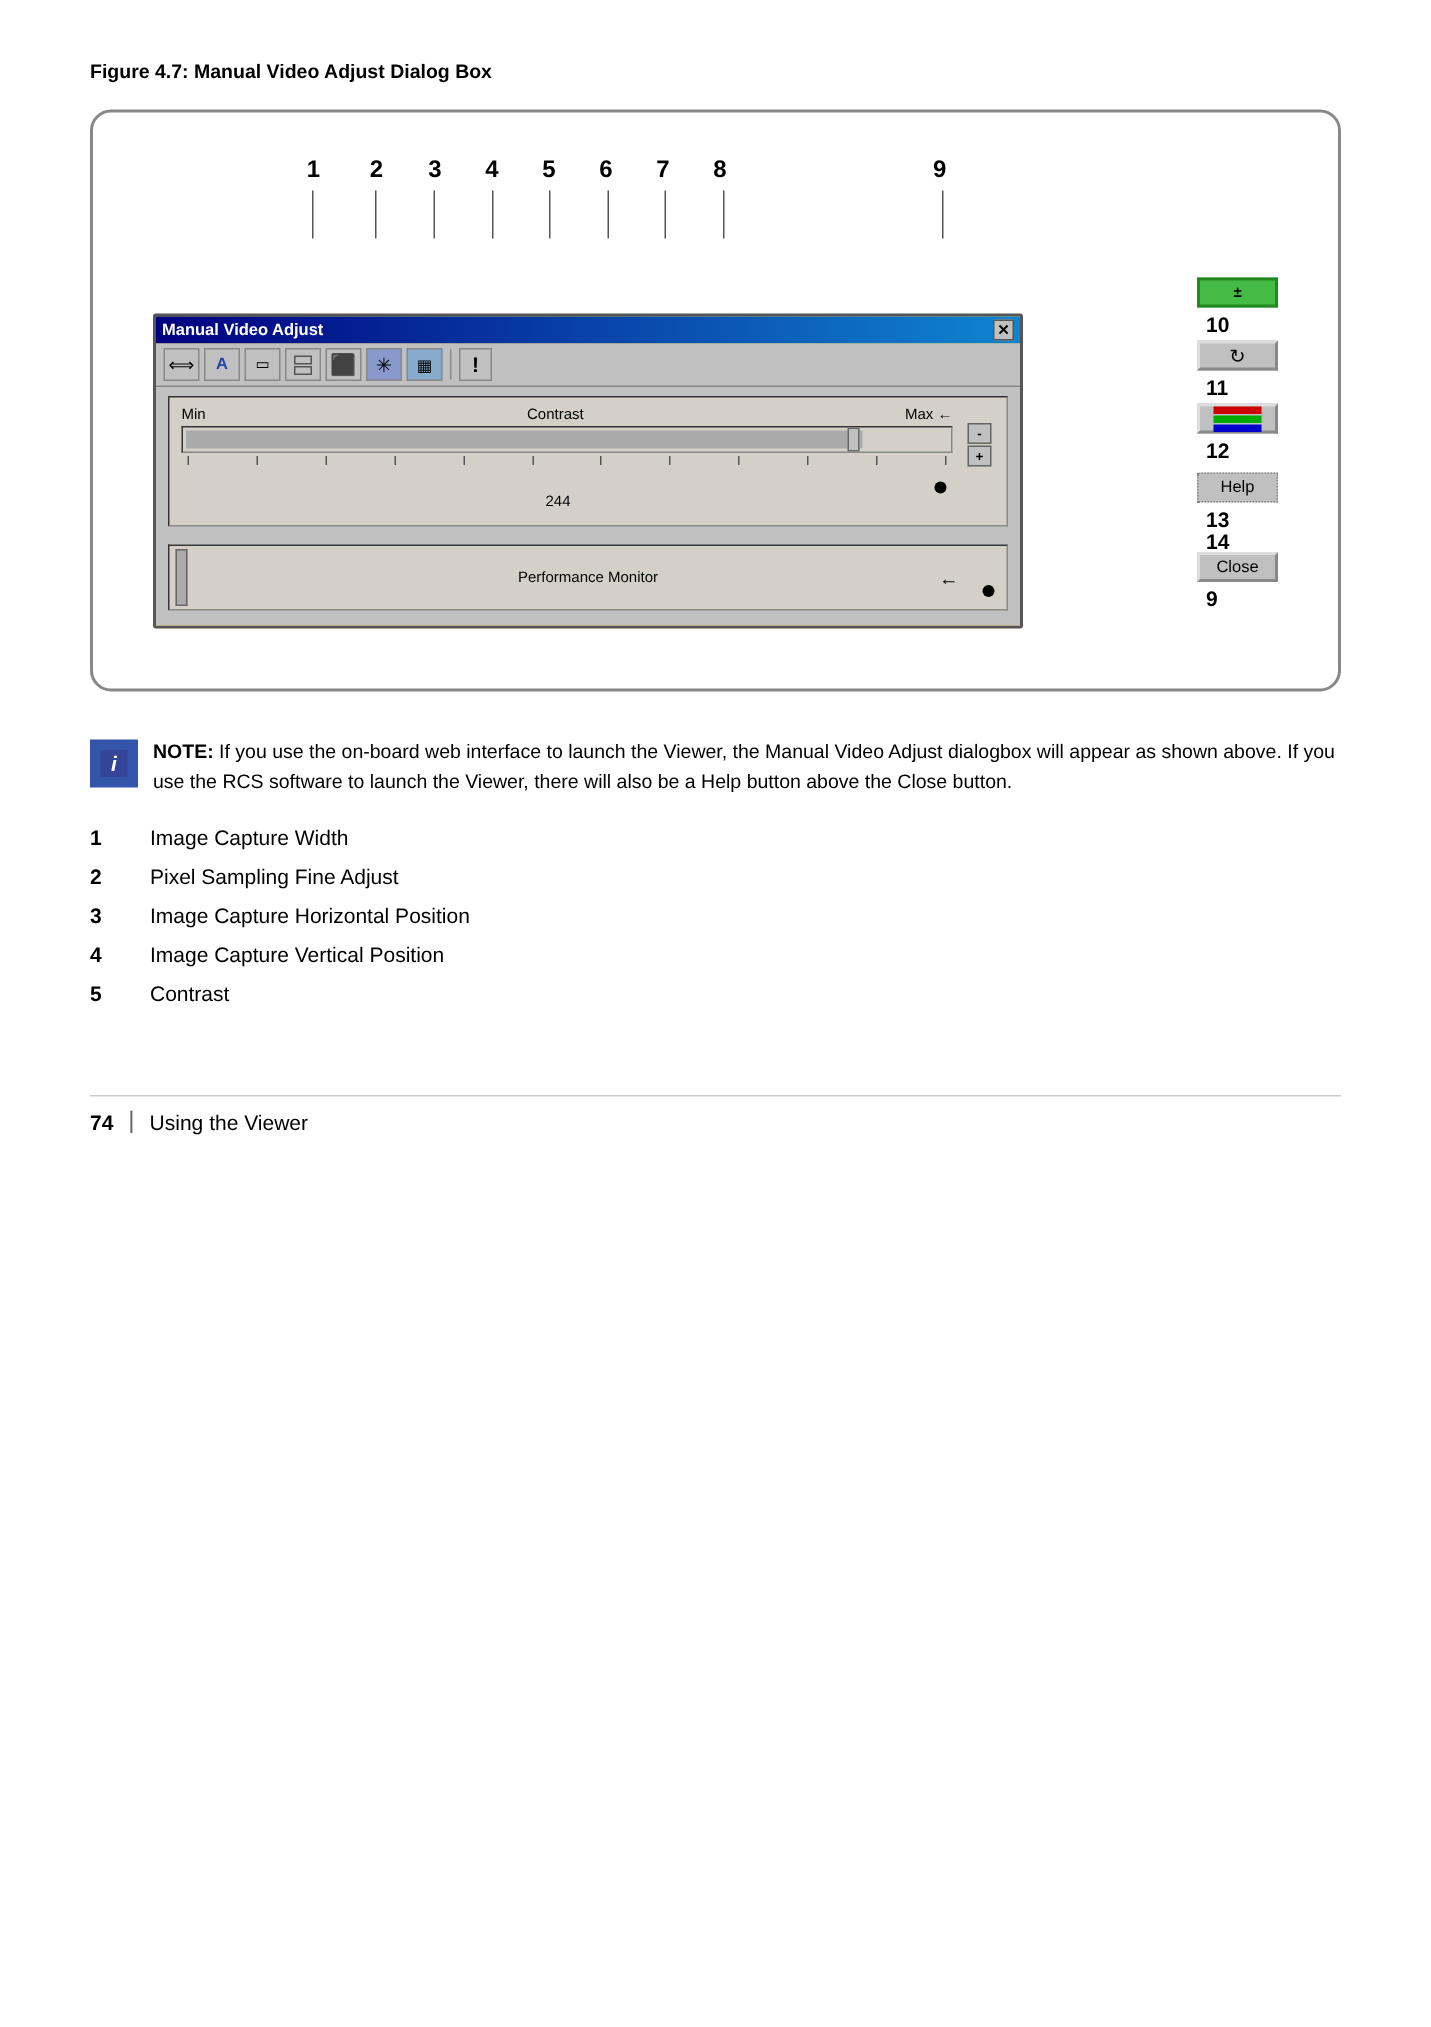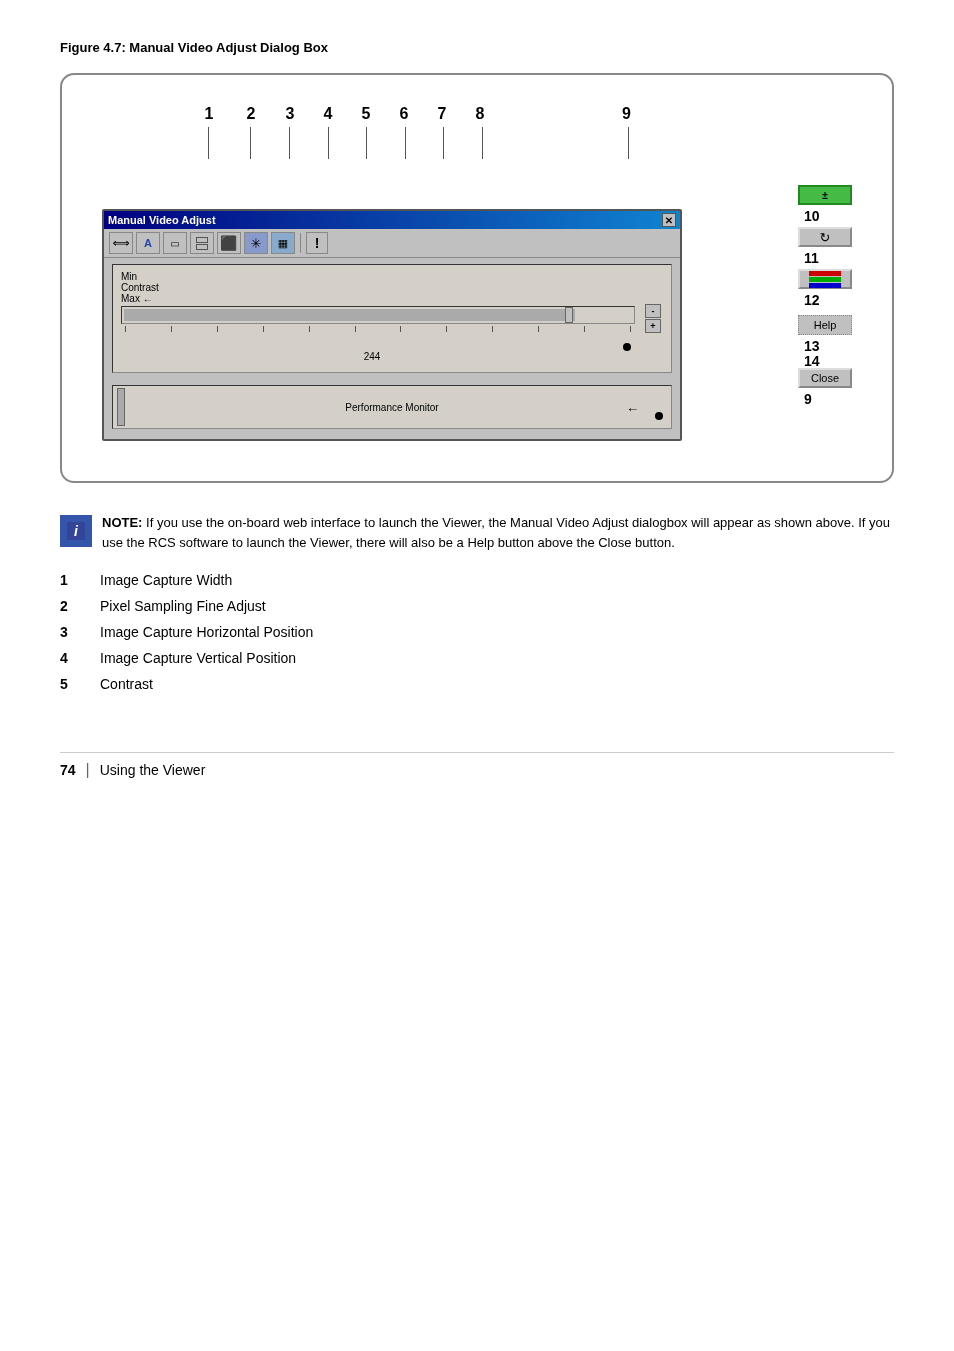--- a/index.html
+++ b/index.html
@@ -96,23 +96,23 @@
 
     .contrast-area {
       background: #d4d0c8;
       border: 1px inset #888;
       padding: 6px 8px;
       margin-bottom: 8px;
     }
 
     .contrast-labels {
       display: flex;
+      justify-content: space-between;
       font-size: 10px;
       margin-bottom: 2px;
-      flex-direction: column;
     }
 
     .slider-track {
       position: relative;
       height: 18px;
       background: #d4d0c8;
       border: 1px inset #888;
       margin-bottom: 2px;
     }
 

